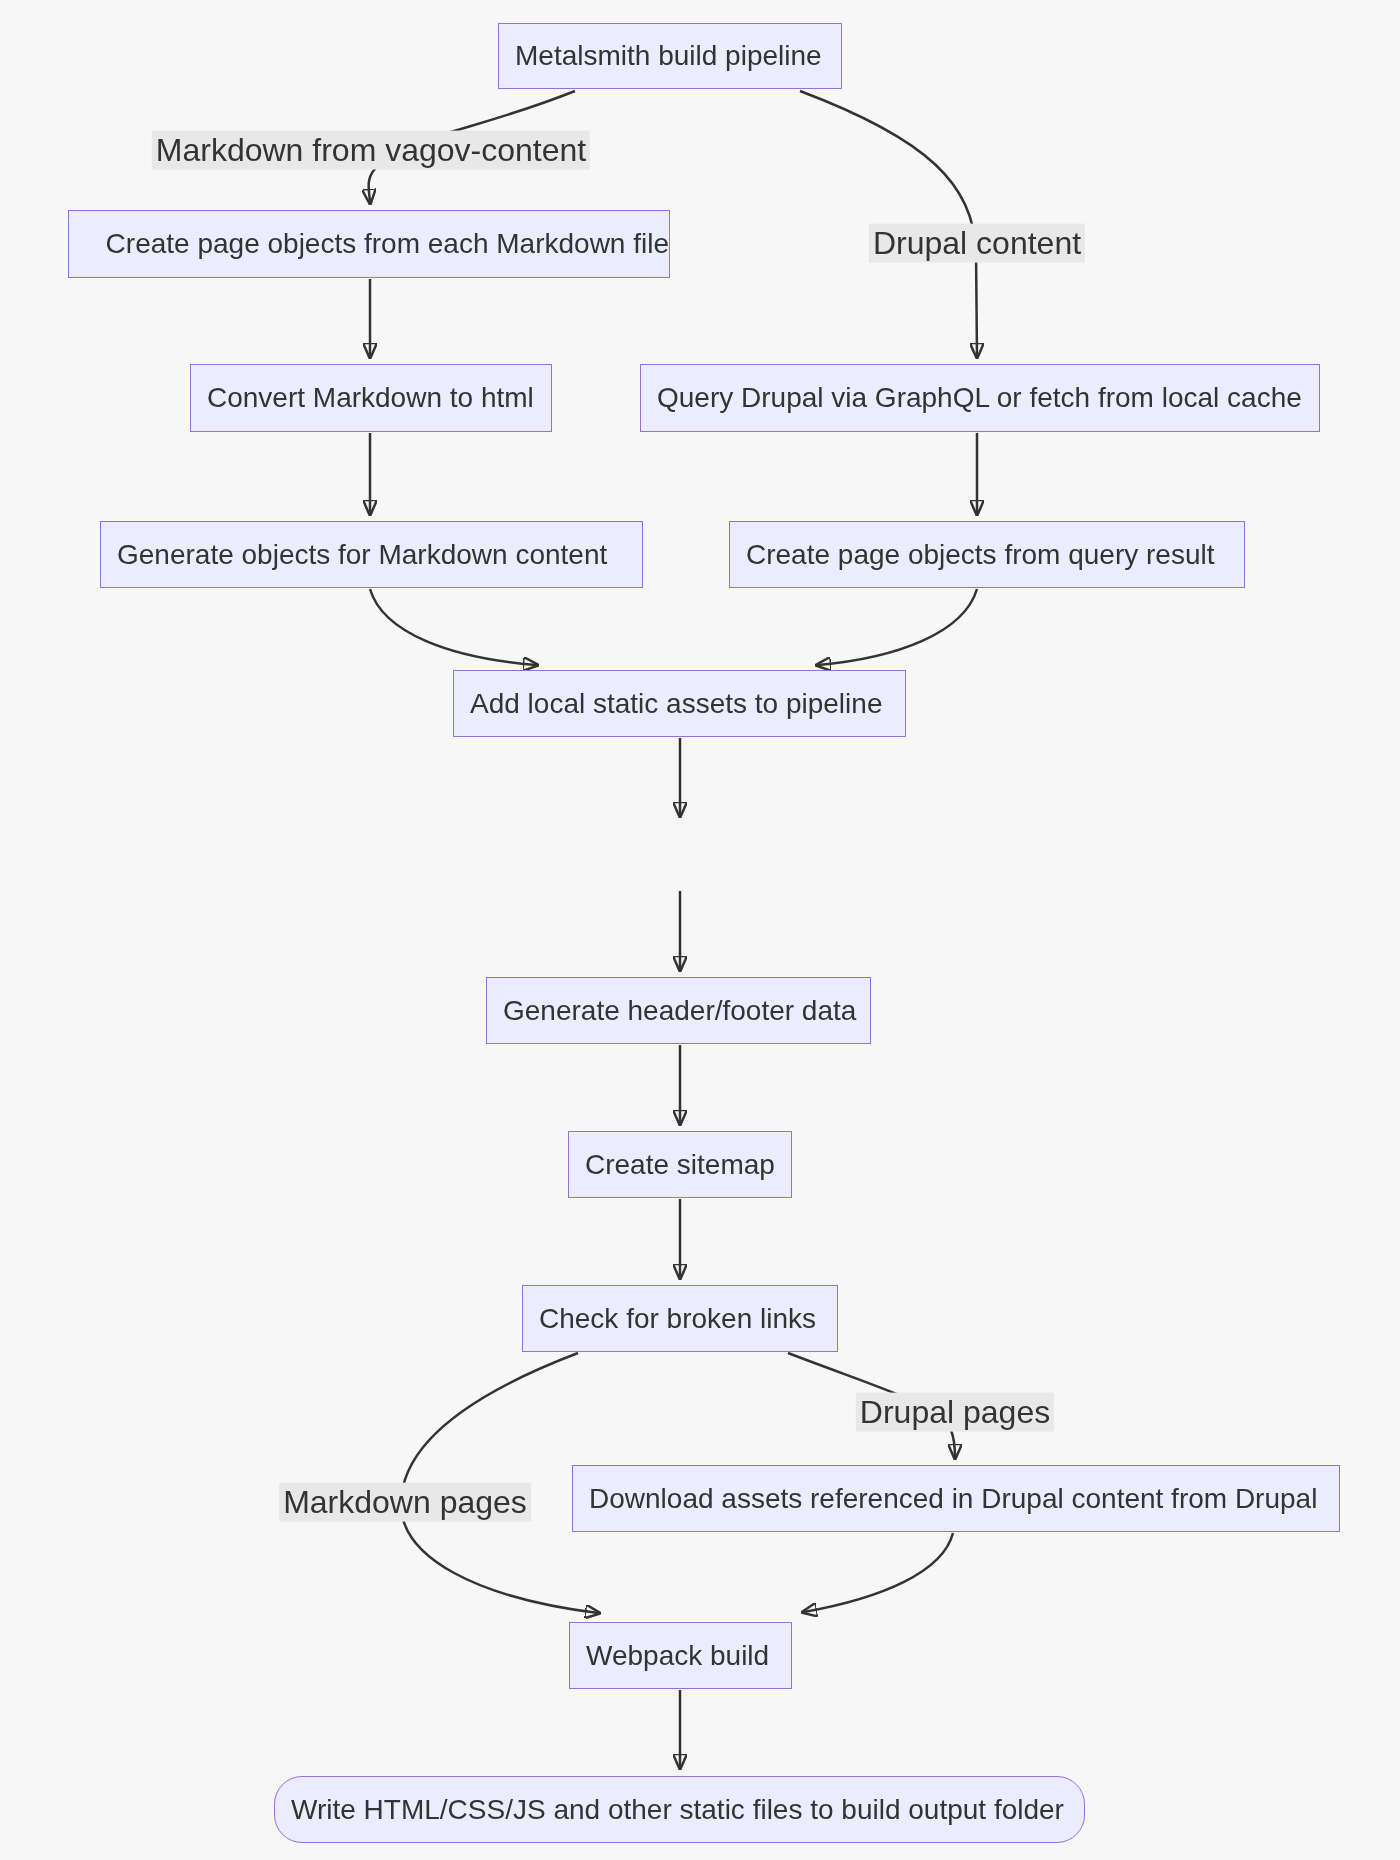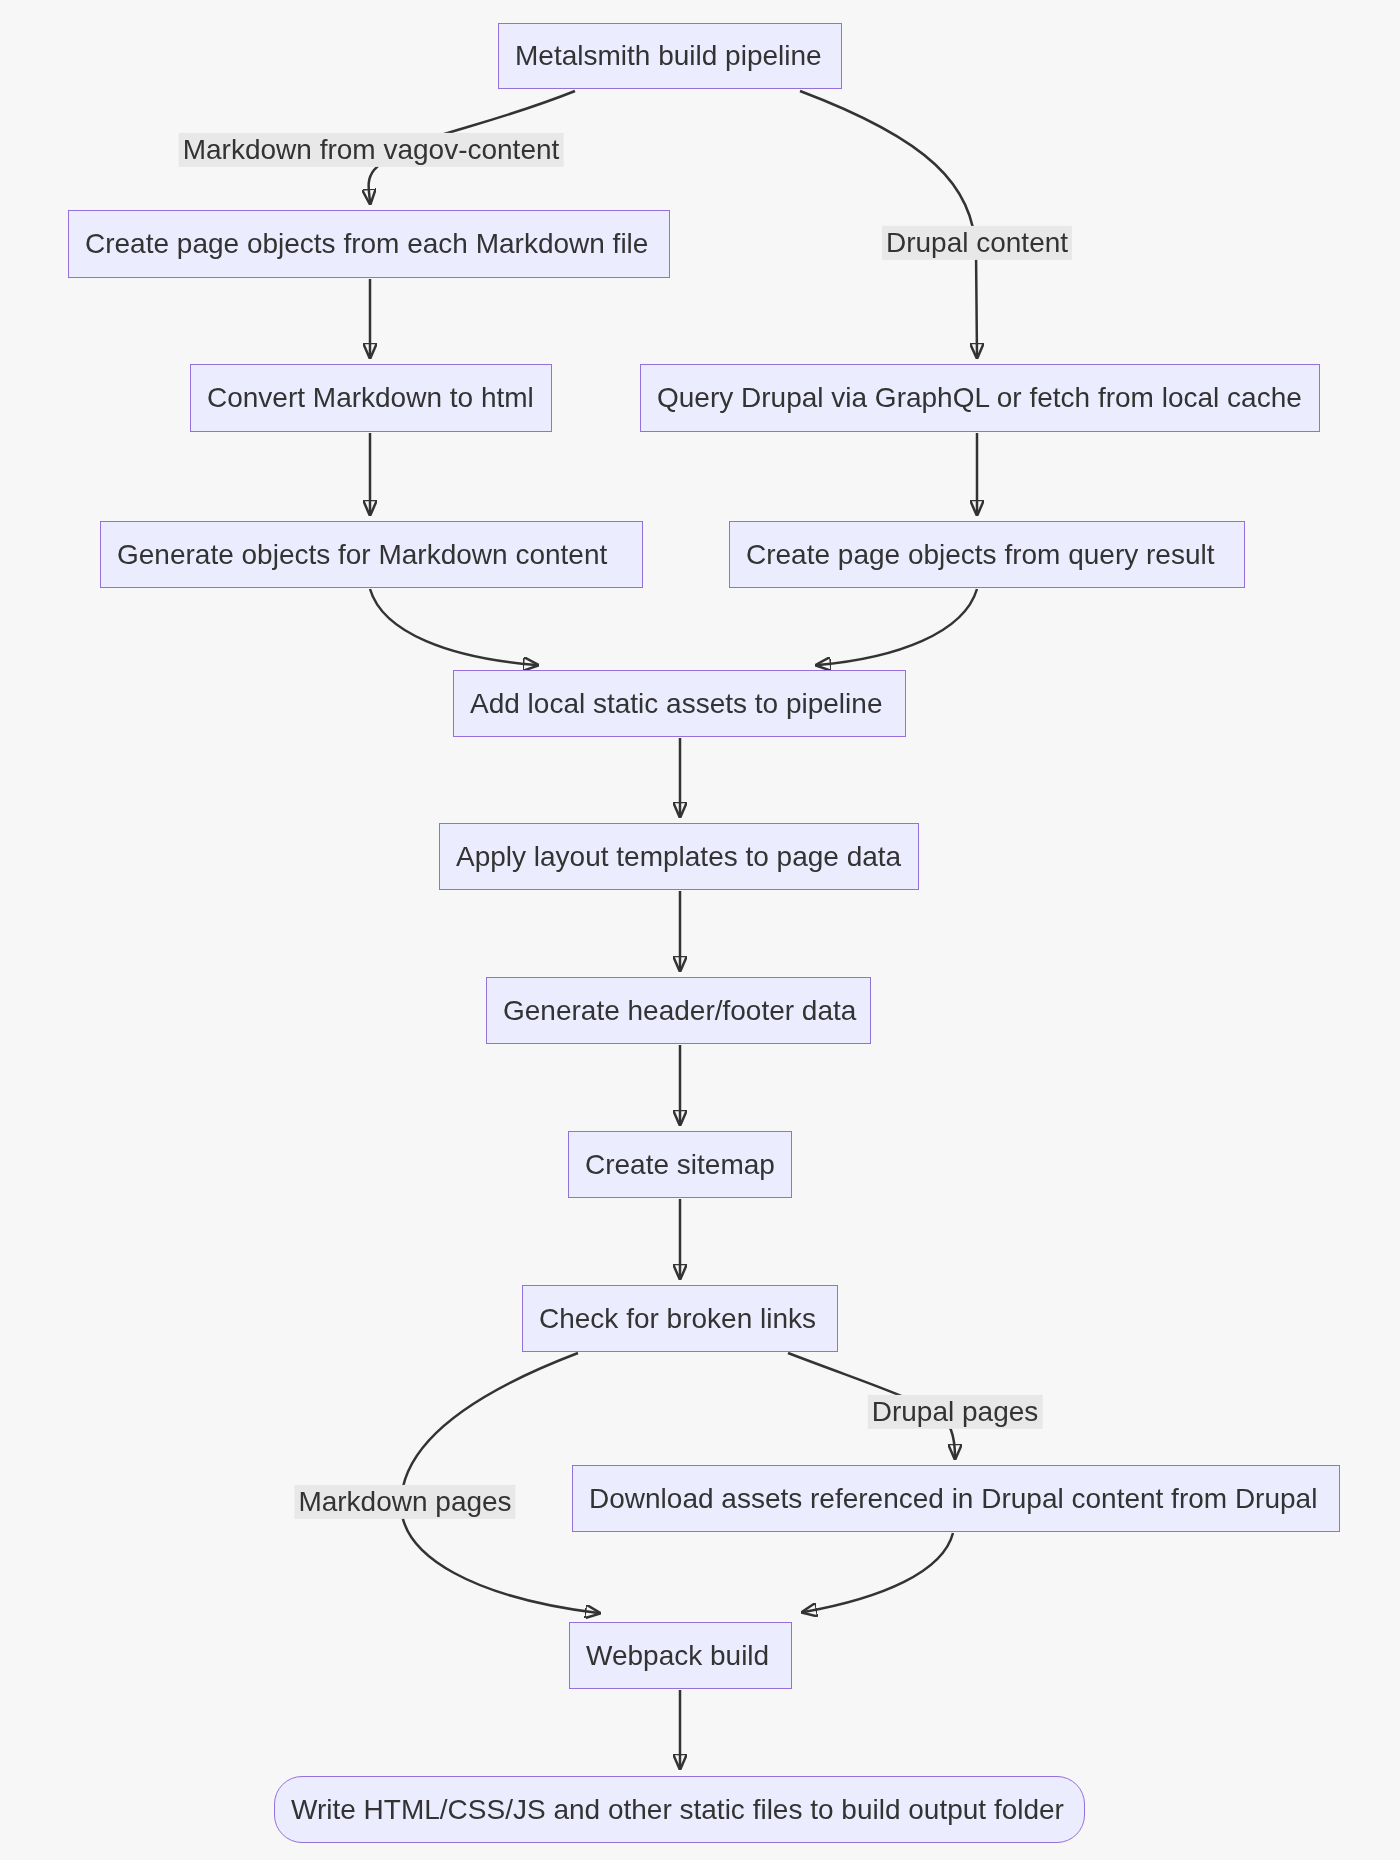--- a/index.html
+++ b/index.html
@@ -40,21 +40,21 @@
     padding-left: 16px;
     font-size: 28px;
     color: #333333;
     white-space: nowrap;
   }
   .edge-label {
     position: absolute;
     transform: translate(-50%, -50%);
     background: #e8e8e8;
     color: #333333;
-    font-size: 28px;
+    font-size: 32px;
     line-height: 1.15;
     padding: 1px 4px;
     white-space: nowrap;
   }
 </style>
 </head>
 <body>
 
 <div class="canvas">
 
@@ -77,40 +77,37 @@
     <path d="M 680 1199 L 680 1277" marker-end="url(#arrow)"></path>
     <path d="M 788 1353 C 890 1392, 940 1405, 951 1430 C 954 1438, 955 1448, 955 1457" marker-end="url(#arrow)"></path>
     <path d="M 578 1353 C 460 1398, 402 1448, 401 1503 C 400 1558, 478 1598, 598 1613" marker-end="url(#arrow)"></path>
     <path d="M 953 1533 C 943 1572, 882 1598, 804 1612" marker-end="url(#arrow)"></path>
     <path d="M 680 1690 L 680 1767" marker-end="url(#arrow)"></path>
   </svg>
 
   <div class="node" style="left:498px; top:23px;  width:344px; height:66px;">
     <span class="lbl">Metalsmith build pipeline</span>
   </div>
-  <div class="node" style="left:68px;  top:210px; width:602px; height:68px;">
+  <div class="node" style="left:68px;  top:210px; width:602px; height:68px;justify-content:flex-end;">
     <span class="lbl">Create page objects from each Markdown file</span>
   </div>
   <div class="node" style="left:190px; top:364px; width:362px; height:68px;">
     <span class="lbl">Convert Markdown to html</span>
   </div>
   <div class="node" style="left:640px; top:364px; width:680px; height:68px;">
     <span class="lbl">Query Drupal via GraphQL or fetch from local cache</span>
   </div>
   <div class="node" style="left:100px; top:521px; width:543px; height:67px;">
     <span class="lbl">Generate objects for Markdown content</span>
   </div>
   <div class="node" style="left:729px; top:521px; width:516px; height:67px;">
     <span class="lbl">Create page objects from query result</span>
   </div>
   <div class="node" style="left:453px; top:670px; width:453px; height:67px;">
     <span class="lbl">Add local static assets to pipeline</span>
-  </div>
-  <div class="node" style="left:439px; top:823px; width:480px; height:67px;">
-    <span class="lbl">Apply layout templates to page data</span>
   </div>
   <div class="node" style="left:486px; top:977px; width:385px; height:67px;text-align:right;">
     <span class="lbl">Generate header/footer data</span>
   </div>
   <div class="node" style="left:568px; top:1131px; width:224px; height:67px;">
     <span class="lbl">Create sitemap</span>
   </div>
   <div class="node" style="left:522px; top:1285px; width:316px; height:67px;">
     <span class="lbl">Check for broken links</span>
   </div>

